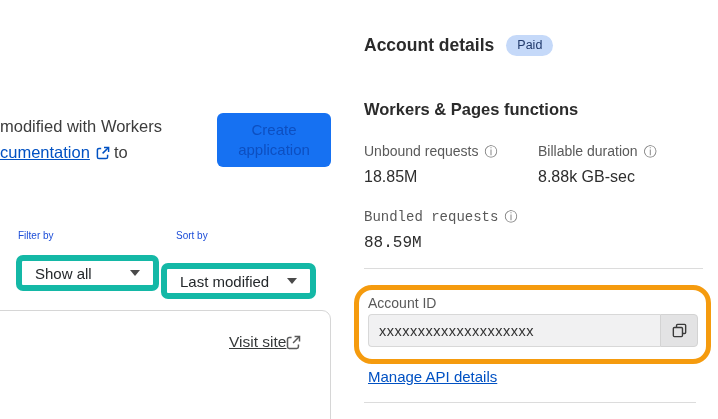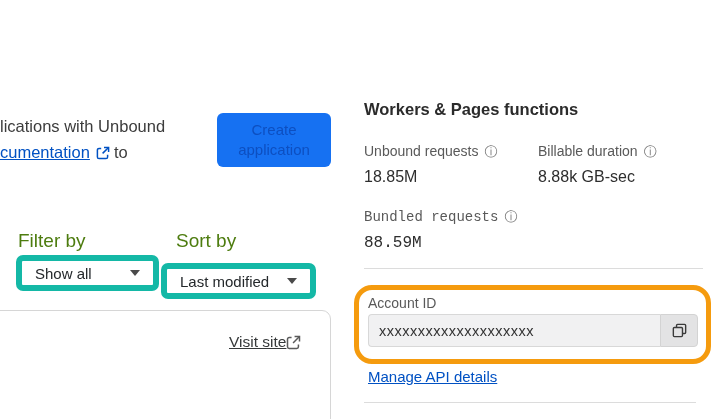--- a/index.html
+++ b/index.html
@@ -17,21 +17,21 @@
   .intro-suffix { color:#3c3c3c; }
   .ext-icon { display:inline-block; vertical-align:-2px; margin:0 4px 0 6px; }
 
   .create-btn {
     left:217px; top:113px; width:114px; height:54px;
     background:#1671f2; border:none; border-radius:6px;
     color:#0d4fc0; font-family:inherit; font-size:15px; line-height:20px;
     text-align:center; padding:7px 20px; cursor:pointer;
   }
 
-  .field-label { font-size:19px; color:#4d7c0f; }
+  .field-label { font-size:10px; color:#1d4ed8; }
   .dropdown {
     height:36px; background:#fff; border:6px solid #14b8a6; border-radius:7px;
     display:flex; align-items:center; justify-content:space-between;
     padding:0 13px; font-size:15px; color:#24282b; cursor:pointer;
   }
   .caret {
     width:0; height:0; border-left:5px solid transparent;
     border-right:5px solid transparent; border-top:6px solid #4a4a4a;
   }
 
@@ -80,21 +80,21 @@
   }
   .manage-link { left:368px; top:368px; font-size:15px; color:#0051c3;
     text-decoration:underline; cursor:pointer; }
 </style>
 </head>
 <body>
 
 <div class="screen">
 
   <div class="abs intro-line" style="left:0; top:117px;">
-    <span>lications with Unbound</span>
+    <span>modified with Workers</span>
   </div>
   <div class="abs intro-line" style="left:0; top:143px;">
     <a class="intro-link">cumentation</a><span class="ext-icon"><svg width="14" height="14" viewBox="0 0 14 14">
           <path d="M5.2 2.4H3A1.6 1.6 0 0 0 1.4 4v7A1.6 1.6 0 0 0 3 12.6h7A1.6 1.6 0 0 0 11.6 11V8.8" fill="none" stroke="#0051c3" stroke-width="1.5"></path>
           <path d="M8 1.4h4.6V6" fill="none" stroke="#0051c3" stroke-width="1.5"></path>
           <path d="M12.3 1.7 6.6 7.4" fill="none" stroke="#0051c3" stroke-width="1.5"></path>
         </svg></span><span class="intro-suffix">to</span>
   </div>
 
   <button class="abs create-btn">Create application</button>
@@ -116,20 +116,24 @@
     <span>Visit site</span>
     <span style="display:inline-flex;">
         <svg width="15" height="15" viewBox="0 0 14 14">
           <path d="M5.2 2.4H3A1.6 1.6 0 0 0 1.4 4v7A1.6 1.6 0 0 0 3 12.6h7A1.6 1.6 0 0 0 11.6 11V8.8" fill="none" stroke="#5a5a5a" stroke-width="1.4"></path>
           <path d="M8 1.4h4.6V6" fill="none" stroke="#5a5a5a" stroke-width="1.4"></path>
           <path d="M12.3 1.7 6.6 7.4" fill="none" stroke="#5a5a5a" stroke-width="1.4"></path>
         </svg>
       </span>
   </a>
 
+  <div class="abs acct-title">
+    <h2>Account details</h2>
+    <span class="badge">Paid</span>
+  </div>
   <div class="abs section-title">Workers &amp; Pages functions</div>
 
   <div class="abs" style="left:364px; top:143px;">
     <div class="metric-label">
       <span>Unbound requests</span>
       <span class="info-icon">ⓘ</span>
     </div>
     <div class="metric-value">18.85M</div>
   </div>
   <div class="abs" style="left:538px; top:143px;">

